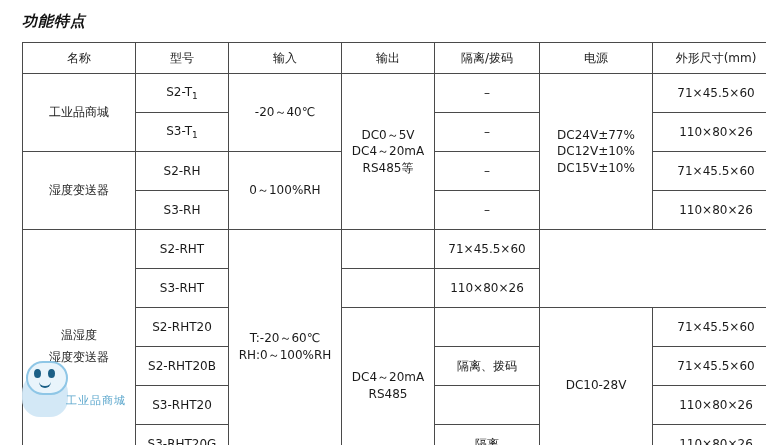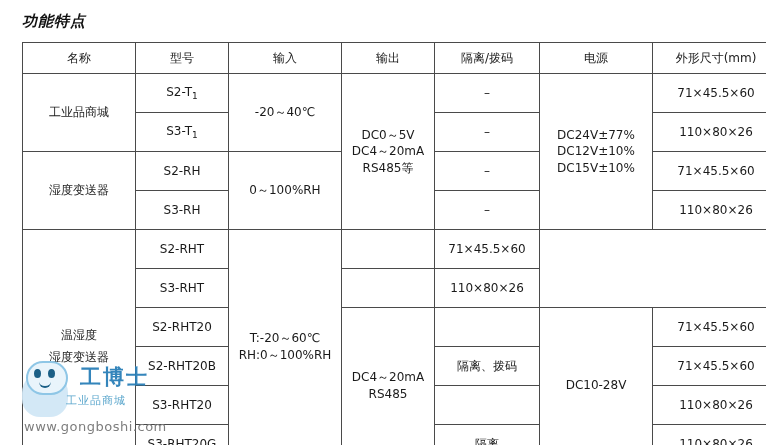--- a/index.html
+++ b/index.html
@@ -270,16 +270,14 @@
 </div>
 
 <div id="watermark">
   <div class="wm-mascot">
     <div class="wm-body"></div>
     <div class="wm-head"></div>
     <div class="wm-eye left"></div>
     <div class="wm-eye right"></div>
     <div class="wm-mouth"></div>
   </div>
-  <div class="wm-text-main">工博士</div>
   <div class="wm-text-sub">工业品商城</div>
-  <div class="wm-url">www.gongboshi.com</div>
 </div>
 
 </body></html>

